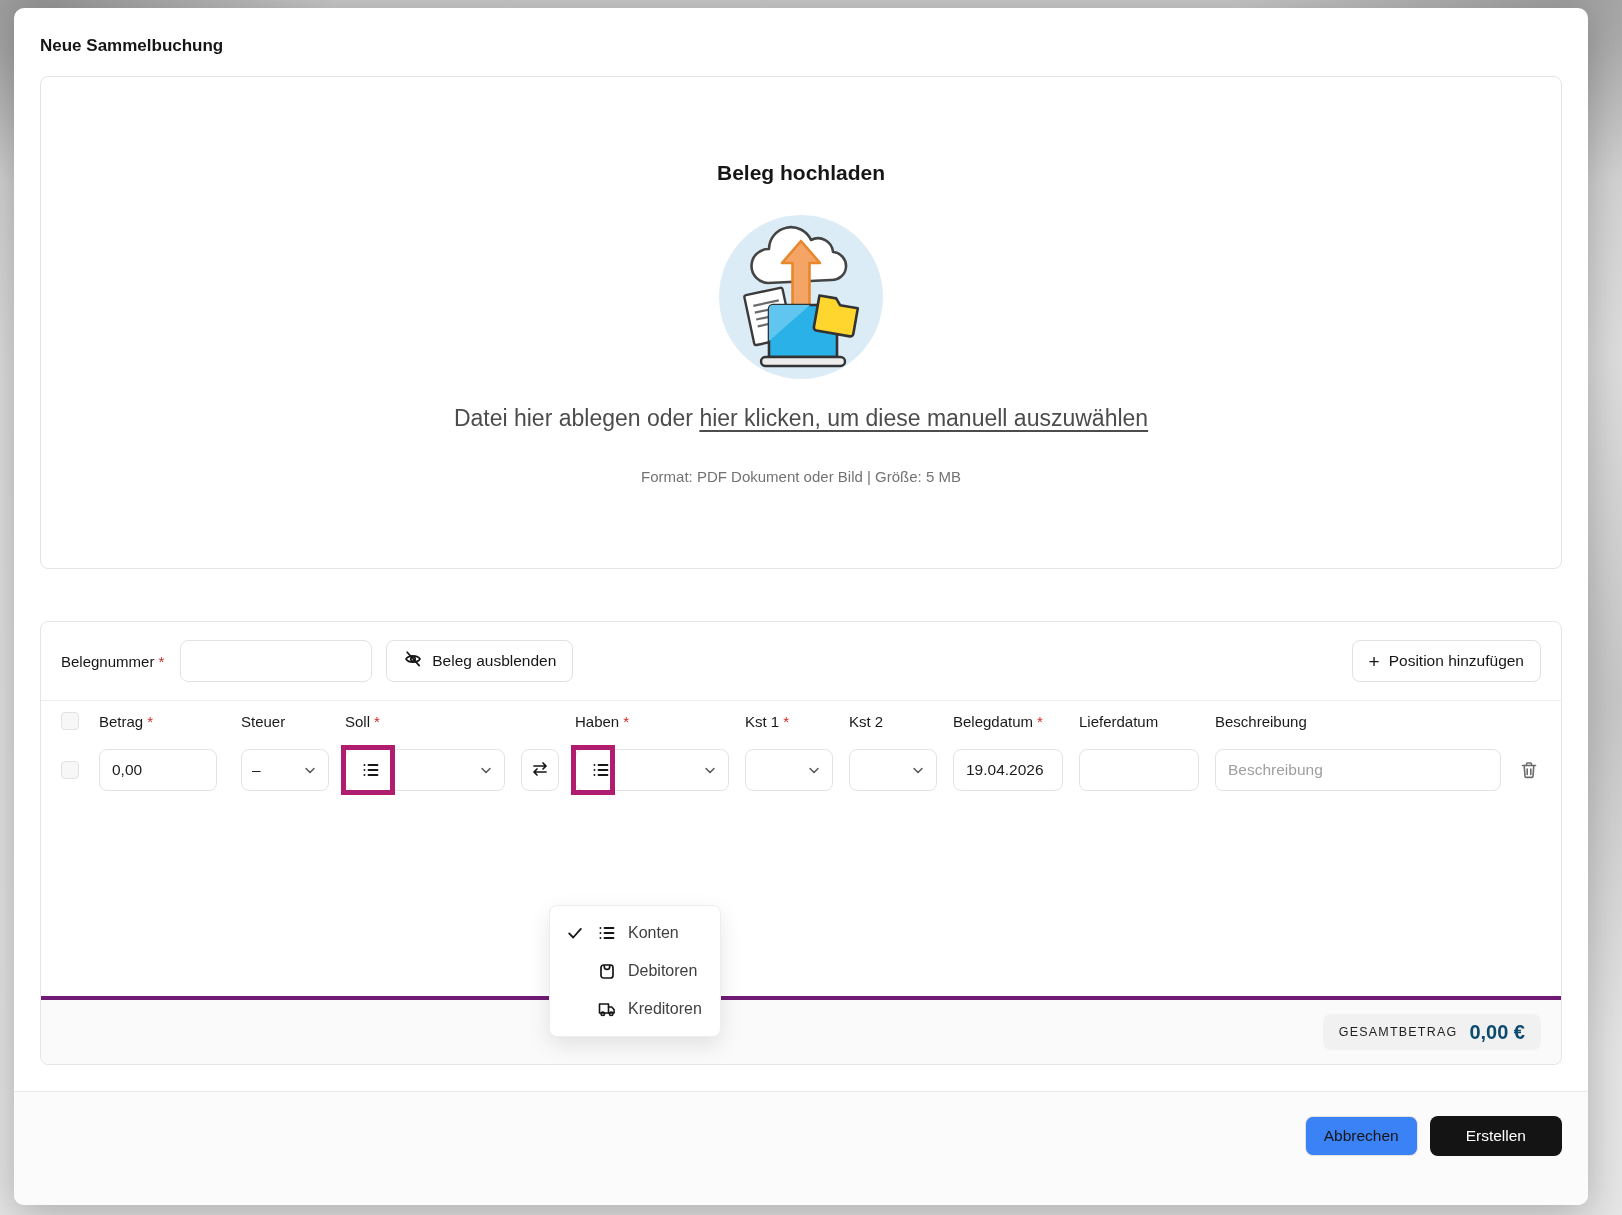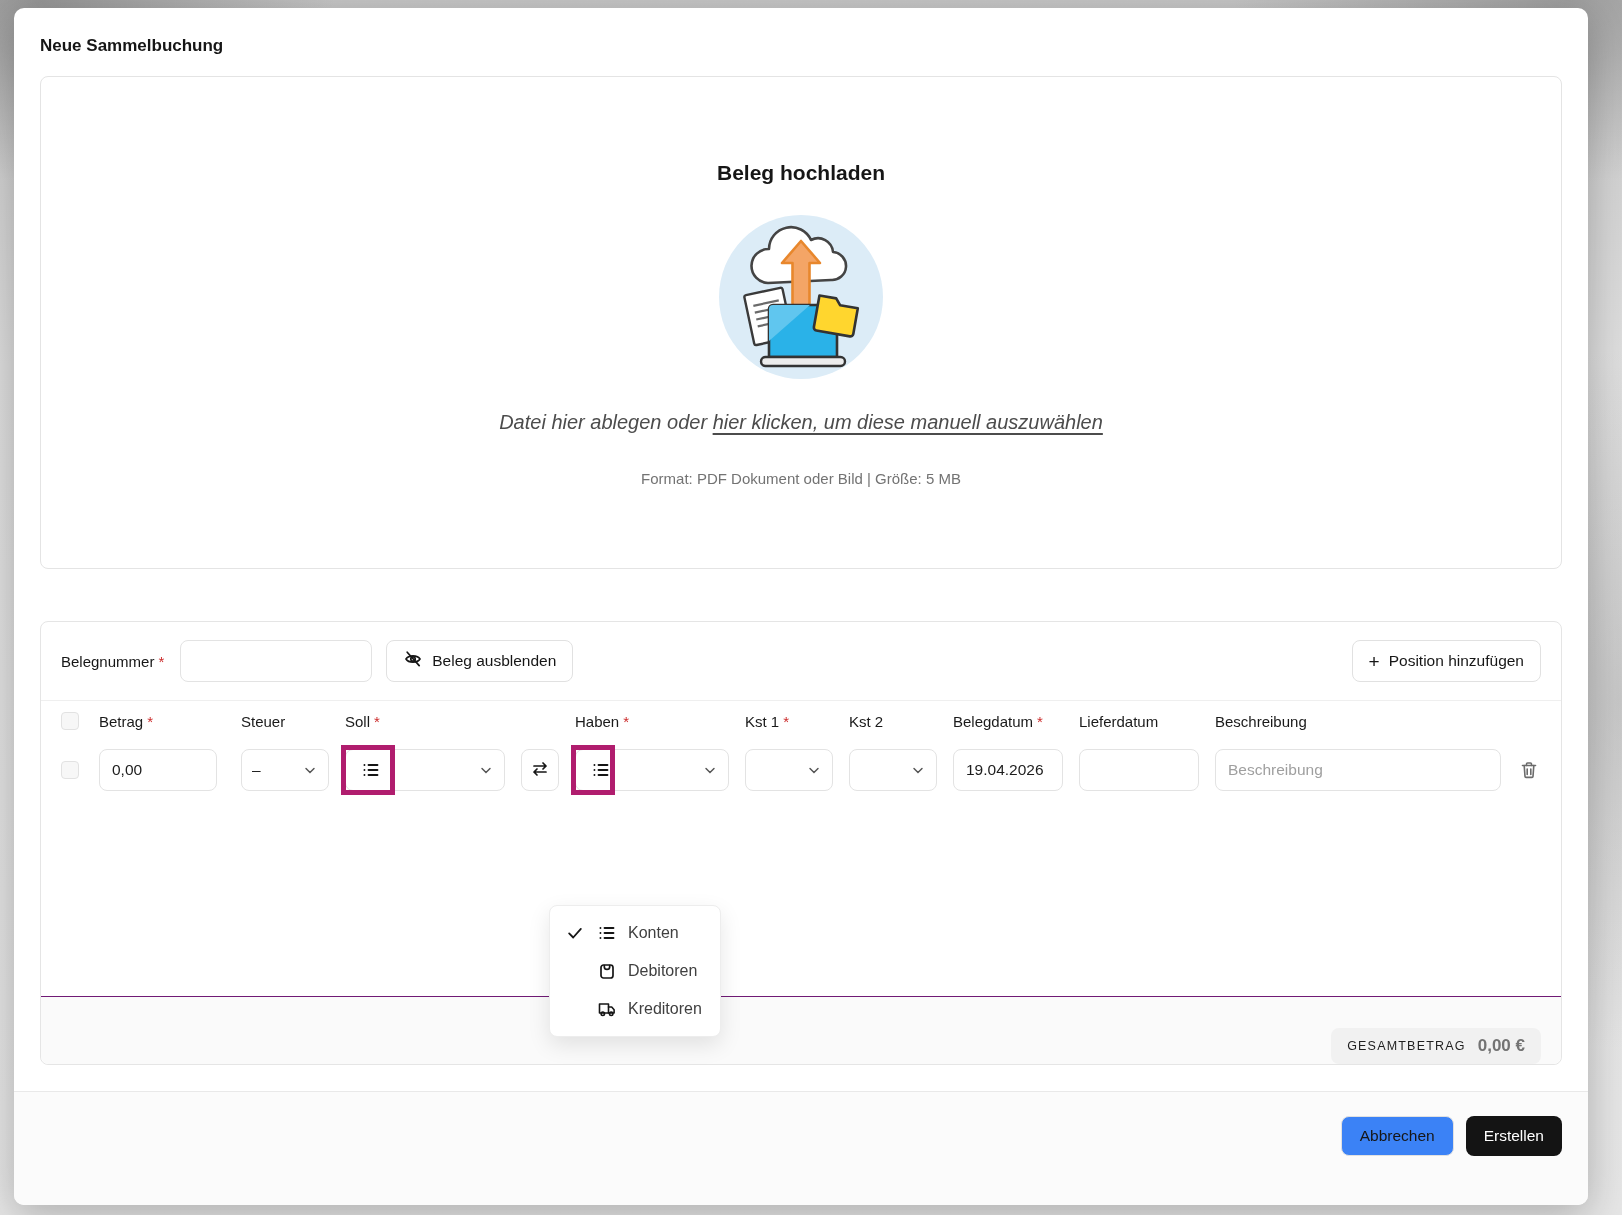--- a/index.html
+++ b/index.html
@@ -22,21 +22,21 @@
 
   .modal-title { padding:28px 26px 20px 26px; font-size:17px; font-weight:600; color:#161616; }
 
   
   .dropzone {
     margin:0 26px; height:493px; border:1px solid #e4e4e4; border-radius:8px;
     display:flex; flex-direction:column; align-items:center;
   }
   .dz-heading { margin-top:84px; font-size:21px; font-weight:700; color:#161616; }
   .dz-illustration { margin-top:24px; }
-  .dz-droptext { margin-top:28px; font-size:20px; color:#4c4c4c;font-style:italic; }
+  .dz-droptext { margin-top:22px; font-size:23px; color:#4c4c4c; }
   .dz-droptext .link { text-decoration:underline; text-underline-offset:4px; cursor:pointer; }
   .dz-hint { margin-top:36px; font-size:15px; color:#737373; }
 
   
   .panel {
     position:relative; margin:52px 26px 0 26px; border:1px solid #e5e5e5; border-radius:8px;
     height:444px; display:flex; flex-direction:column; background:#fff;
   }
   .panel-toolbar { display:flex; align-items:center; padding:18px 20px; gap:14px; }
   .label-belegnummer { font-size:15px; color:#161616; }
@@ -78,29 +78,29 @@
   .menu {
     position:absolute; left:508px; top:168px; width:172px; z-index:8;
     background:#fff; border:1px solid #ededed; border-radius:8px;
     box-shadow:0 8px 22px rgba(0,0,0,.10); padding:8px 0;
   }
   .menu-item { display:flex; align-items:center; gap:11px; padding:9px 16px; font-size:16px; color:#404040; cursor:pointer; }
   .menu-item .check-slot { width:20px; display:flex; }
   .menu-item .mi-icon { display:flex; }
 
   
-  .panel-footer { border-top:1px solid #701a75; background:#fafafa; border-radius:0 0 8px 8px; height:68px; display:flex; align-items:flex-end; padding:0 20px; }
+  .panel-footer { border-top:4px solid #701a75; background:#fafafa; border-radius:0 0 8px 8px; height:68px; display:flex; align-items:center; padding:0 20px; }
   .total-pill { margin-left:auto; background:#f1f1f1; border-radius:8px; height:36px; display:flex; align-items:center; gap:12px; padding:0 16px; }
   .total-label { font-size:12.5px; letter-spacing:1.2px; color:#1f1f1f; font-weight:500; }
-  .total-value { font-size:17px; font-weight:700; color:#737373; }
+  .total-value { font-size:20px; font-weight:700; color:#0c4a6e; }
 
   
   .modal-footer { margin-top:26px; border-top:1px solid #e9e9e9; background:#fbfbfb; flex:1; border-radius:0 0 10px 10px; display:flex; justify-content:flex-end; gap:12px; padding:24px 26px 0 26px; align-items:flex-start; }
   .btn-cancel { height:40px; padding:0 18px; border:1px solid #e1e1e1; background:#3b82f6; border-radius:8px; font-size:15.5px; color:#161616; cursor:pointer; font-family:"Liberation Sans",sans-serif; }
-  .btn-create { height:40px; padding:0 18px; border:none; background:#141414; color:#fff; border-radius:8px; font-size:15.5px; cursor:pointer; font-family:"Liberation Sans",sans-serif; }
+  .btn-create { height:40px; padding:0 36px; border:none; background:#141414; color:#fff; border-radius:8px; font-size:15.5px; cursor:pointer; font-family:"Liberation Sans",sans-serif; }
 </style>
 </head>
 <body>
 
 <div class="modal">
 
   <div class="modal-title">Neue Sammelbuchung</div>
 
   <div class="dropzone">
     <div class="dz-heading">Beleg hochladen</div>

